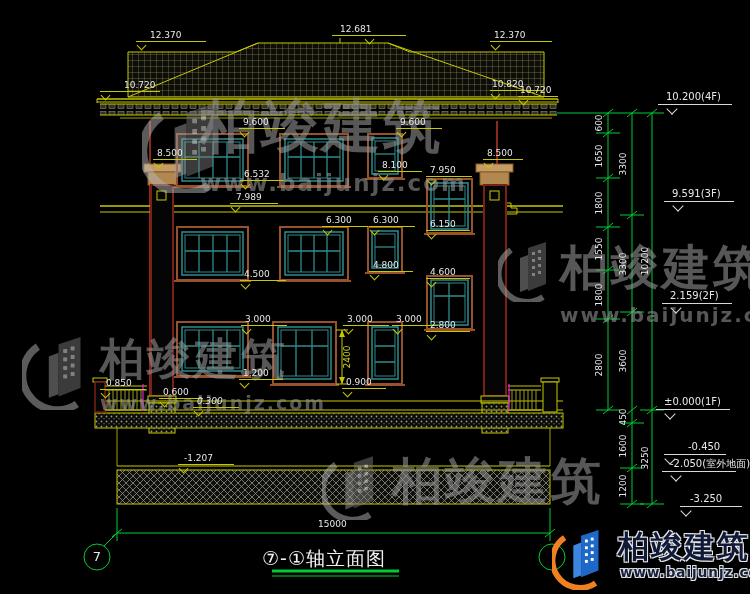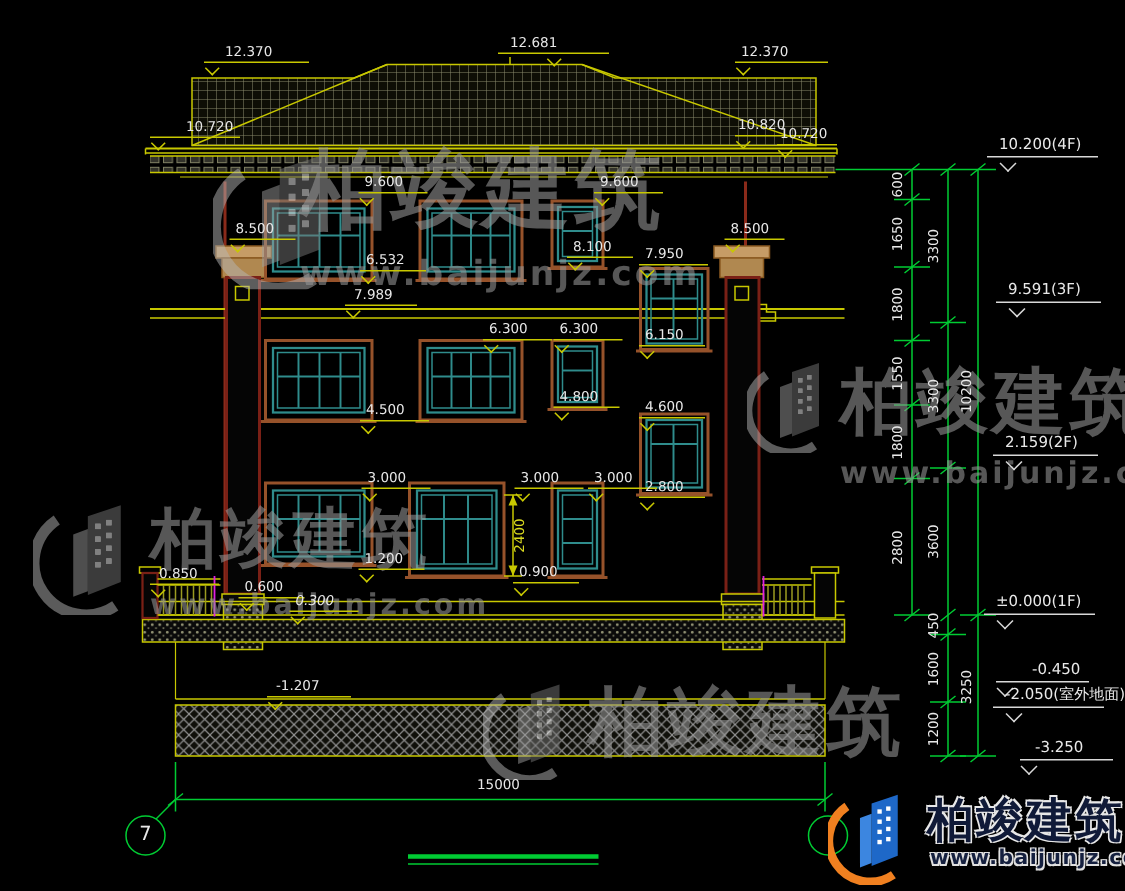--- a/index.html
+++ b/index.html
@@ -324,20 +324,21 @@
       <div class="lab big" style="left: 672px; top: 189px;"><span>9.591(3F)</span><div class="rule" style="left: -8px; width: 70px;"></div><div class="chev" style="left: 2px;"></div></div>
       <div class="lab big" style="left: 670px; top: 291px;"><span>2.159(2F)</span><div class="rule" style="left: -8px; width: 70px;"></div><div class="chev" style="left: 2px;"></div></div>
       <div class="lab big" style="left: 664px; top: 397px;"><span>±0.000(1F)</span><div class="rule" style="left: -8px; width: 74px;"></div><div class="chev" style="left: 2px;"></div></div>
       <div class="lab big" style="left: 688px; top: 442px;"><span>-0.450</span><div class="rule" style="left: -24px; width: 62px;"></div><div class="chev" style="left: -22px;"></div></div>
       <div class="lab big" style="left: 670px; top: 459px;"><span>-2.050(室外地面)</span><div class="rule" style="left: -8px; width: 74px;"></div><div class="chev" style="left: 2px;"></div></div>
       <div class="lab big" style="left: 690px; top: 494px;"><span>-3.250</span><div class="rule" style="left: -10px; width: 62px;"></div><div class="chev" style="left: -8px;"></div></div>
       <div class="lab" style="left: 318px; top: 519px;"><span>15000</span></div>
       <div class="lab ctr" style="left: 97px; top: 557px; font-size: 13px;"><span>7</span></div>
     </div>
 
+  <div id="title">⑦-①轴立面图</div>
 
   <div id="brand">
     <svg width="62" height="66" style="position:absolute;left:0;top:4px">
         <use href="#bjsym"></use>
       </svg>
     <span class="bname">柏竣建筑</span>
     <span class="burl">www.baijunjz.com</span>
   </div>
 
 </div>

